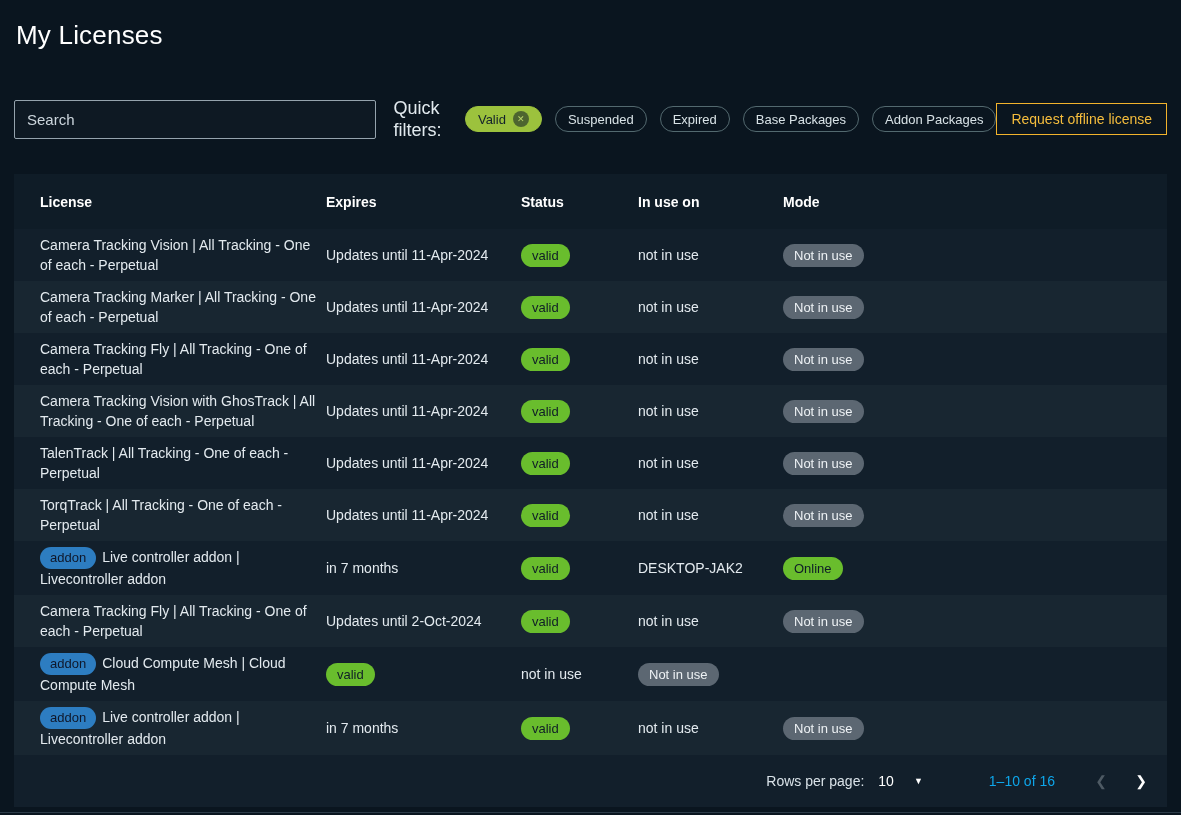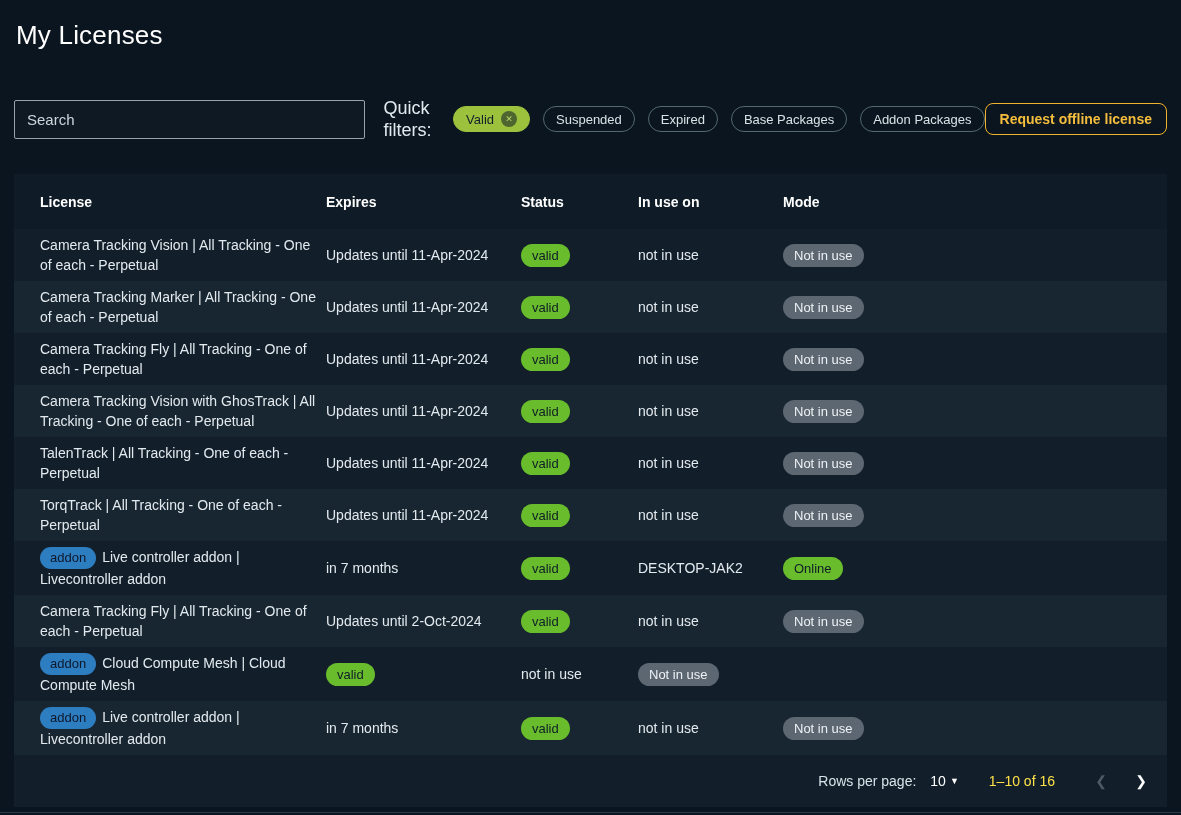--- a/index.html
+++ b/index.html
@@ -40,22 +40,22 @@
   .chip .close {
     width:16px; height:16px; border-radius:50%;
     background:rgba(12,26,36,0.55); color:#b9d56b;
     display:inline-flex; align-items:center; justify-content:center;
     font-size:9px; line-height:1; cursor:pointer;
   }
 
   .offline-btn {
     margin-left:auto; height:32px; padding:0 14px;
     background:transparent; border:1px solid var(--amber,#f2b32c);
-    color:var(--amber-text,#f5bd3d); font-size:14px; font-weight:700;
-    border-radius:8px; cursor:pointer; font-family:inherit; white-space:nowrap;
+    color:var(--amber-text,#f5bd3d); font-size:14px; font-weight:400;
+    border-radius:0; cursor:pointer; font-family:inherit; white-space:nowrap;
   }
 
   .table { margin-top:33px; }
   .thead, .trow {
     display:grid;
     grid-template-columns:312px 195px 117px 145px 1fr;
     align-items:center;
   }
   .thead {
     background:#0f1c27; height:55px;
@@ -81,23 +81,23 @@
     display:inline-block; padding:2px 10px; border-radius:12px;
     background:var(--addon-blue,#2d7dc1); color:#0f172a;
     font-size:13px; line-height:18px; margin-right:6px; white-space:nowrap;
   }
 
   .tfoot {
     display:flex; align-items:center; justify-content:flex-end;
     height:52px; background:#121f2b; font-size:14px; color:#d9e2e8;
     padding-right:6px;
   }
-  .rpp { display:inline-flex; align-items:center; gap:4px; margin:0 30px 0 14px; color:#ffffff; cursor:pointer; }
+  .rpp { display:inline-flex; align-items:center; gap:20px; margin:0 30px 0 14px; color:#ffffff; cursor:pointer; }
   .rpp .caret { font-size:9px; color:#ffffff; }
-  .range { margin-right:26px; color:#fde047; }
+  .range { margin-right:26px; color:#0ea5e9;margin-left:36px; }
   .pg {
     width:40px; height:40px; background:transparent; border:none;
     color:#ffffff; font-size:14px; cursor:pointer; font-family:inherit;
   }
   .pg.disabled { color:#4e5a64; cursor:default; }
 
   .bottom-line { position:absolute; left:0; right:0; bottom:2px; height:1px; background:#2c3b48; }
 </style>
 </head>
 <body>

